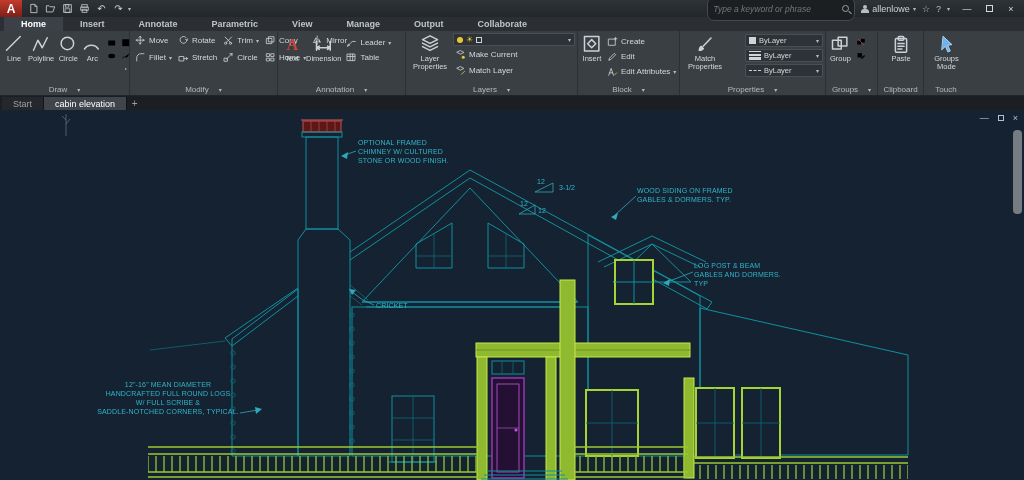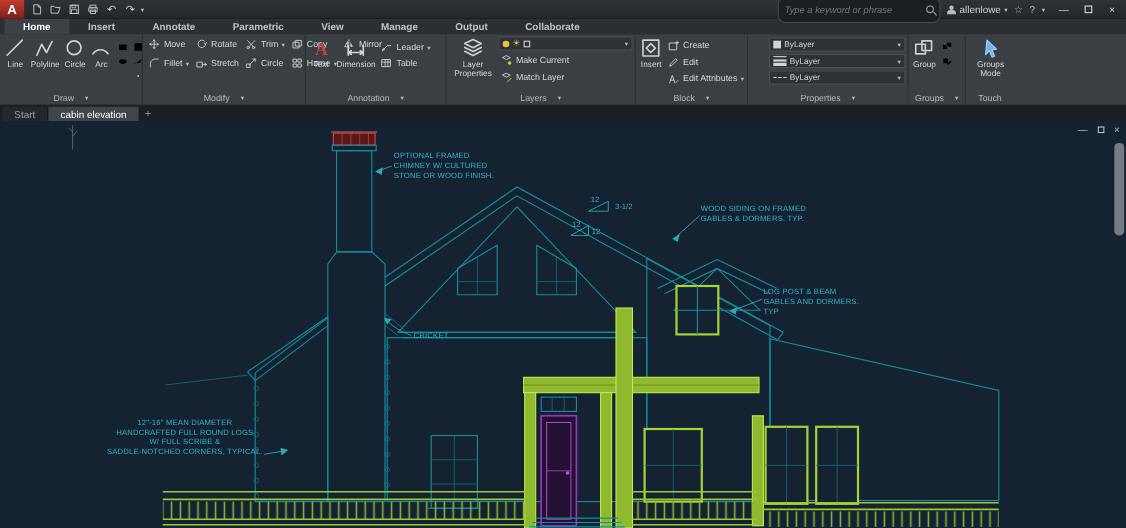--- a/index.html
+++ b/index.html
@@ -434,20 +434,27 @@
         </div>
       </div>
       <div class="plabel">
           <span>Block</span>
           <span class="caret">▾</span>
         </div>
     </div>
 
     <div class="panel" style="width:146px">
       <div class="pbody">
+        <div class="bigbtn" style="width:44px">
+          <span class="ic"><svg viewBox="0 0 16 16">
+                <path d="M2.8 13.6c2.4.3 3.9-.6 4.6-2L5 9.2c-1.4.7-2.1 2-2.2 4.4z" style="fill:#ccd1d5;stroke:none"></path>
+                <path d="M6.5 9.8 12.8 3.2"></path>
+              </svg></span>
+          <span>Match Properties</span>
+        </div>
         <div class="col" style="gap:2px;margin-top:1px">
           <span class="tiny">
               <svg viewBox="0 0 16 16">
                 <path d="M2 4h12M2 8h12M2 12h12"></path>
               </svg>
             </span>
           <span class="tiny">
               <svg viewBox="0 0 16 16">
                 <path d="M2 4h12" style="stroke-width:1"></path>
                 <path d="M2 8h12" style="stroke-width:2"></path>
@@ -514,20 +521,35 @@
             </span>
         </div>
       </div>
       <div class="plabel">
           <span>Groups</span>
           <span class="caret">▾</span>
         </div>
     </div>
 
 
+    <div class="panel" style="width:46px">
+      <div class="pbody" style="justify-content:center">
+        <div class="bigbtn">
+          <span class="ic"><svg viewBox="0 0 16 16">
+                <rect x="3.5" y="3.5" width="9" height="11" rx=".8"></rect>
+                <rect x="5.8" y="2" width="4.4" height="3" rx=".8"></rect>
+                <path d="M5.5 7.5h5M5.5 9.8h5M5.5 12h3.2"></path>
+              </svg></span>
+          <span>Paste</span>
+        </div>
+      </div>
+      <div class="plabel">
+          <span>Clipboard</span>
+        </div>
+    </div>
 
     <div class="panel" style="width:44px;border-right:none">
       <div class="pbody" style="justify-content:center">
         <div class="bigbtn">
           <span class="ic"><svg viewBox="0 0 16 16">
                 <path d="M5 2l7 6.5-3.4.5 2 4.6-1.9.8-2-4.6L4 12.5z" style="fill:#6fb3ea;stroke:#a9d4f5;stroke-width:.8"></path>
               </svg></span>
           <span>Groups Mode</span>
         </div>
       </div>

